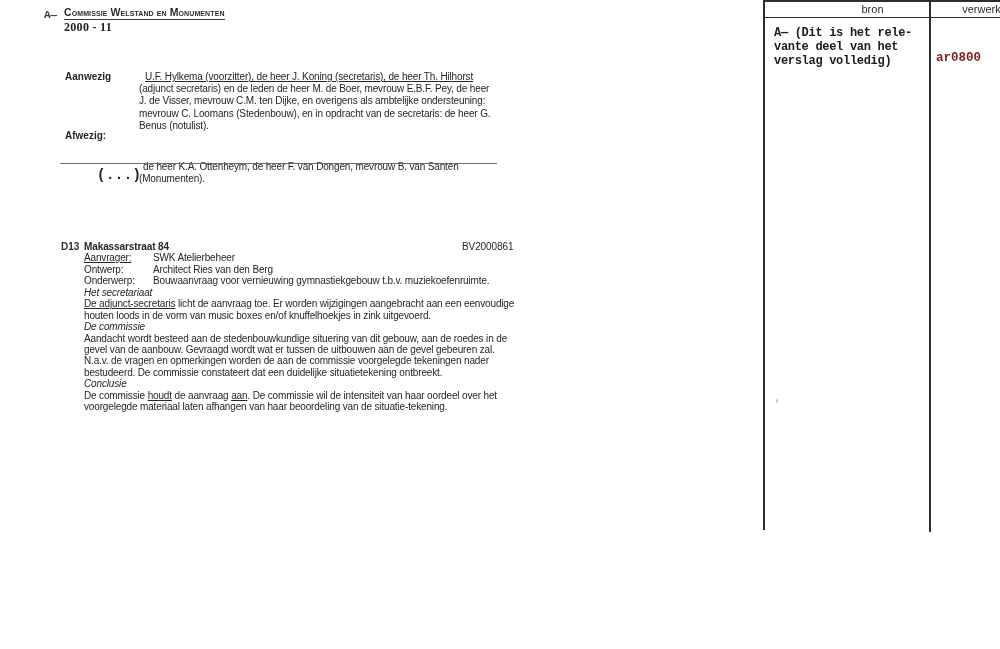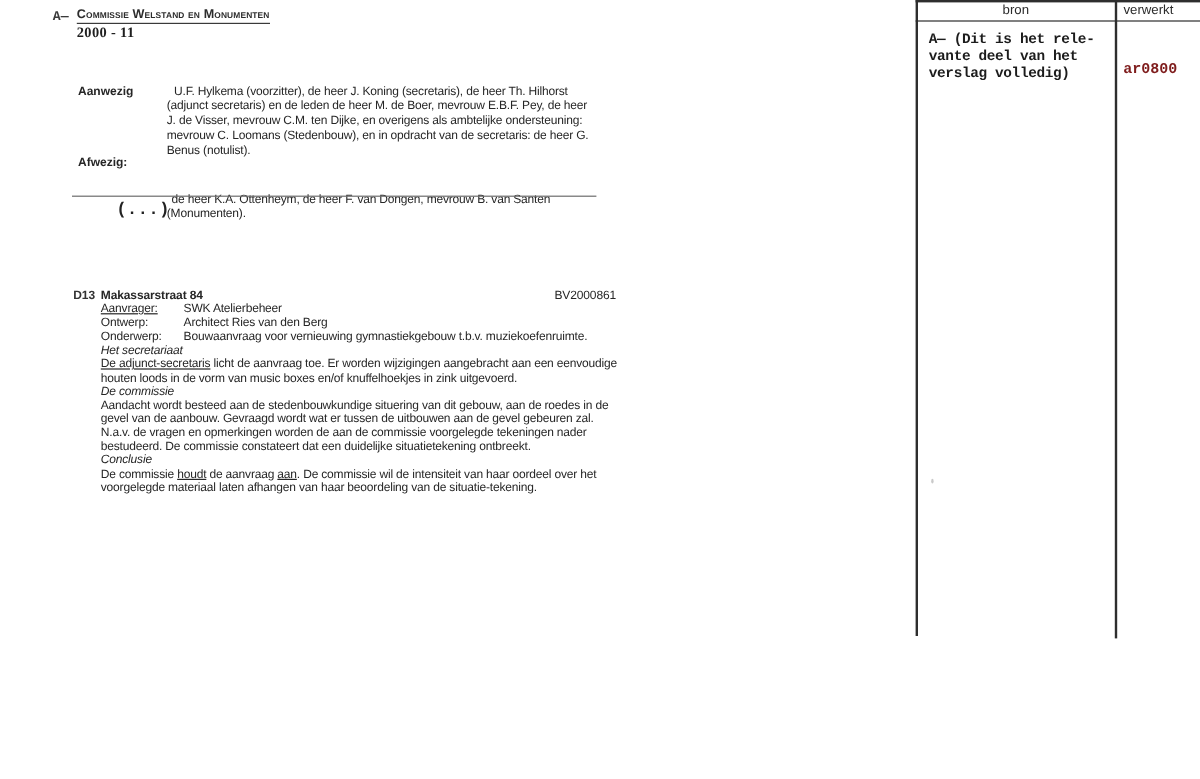--- a/index.html
+++ b/index.html
@@ -47,21 +47,21 @@
     letter-spacing: -0.15px;
   }
   .att-label { font-weight: bold; font-size: 10px; }
   .present-label { left: 65px; top: 71px; }
   .absent-label  { left: 65px; top: 130px; }
   .att-lines {
     font-size: 10px; line-height: 12.2px;
     letter-spacing: -0.15px;
   }
   .present-lines { left: 139px; top: 71px; }
-  .present-lines .line:first-child { text-indent: 6px; }
+  .present-lines .line:first-child { text-indent: 6px; text-decoration: underline; }
   .absent-lines  { left: 139px; top: 130px; }
   .absent-lines .line:first-child { text-indent: 4px; margin-top: 31px; }
 
   .separator {
     left: 60px; top: 163px;
     width: 437px; height: 1px;
     background: #6d6d6d;
   }
   .ellipsis-mark {
     left: 97px; top: 167px;
@@ -102,20 +102,21 @@
   .vline-left { left: 763px; top: 0; width: 1.5px; height: 530px; }
   .vline-mid  { left: 929px; top: 0; width: 2px;   height: 532px; }
   .hline { background: #2e2e2e; }
   .hline-top    { left: 763px; top: 0;    width: 237px; height: 1.8px; }
   .hline-header { left: 763px; top: 17px; width: 237px; height: 1.3px; }
   .col-header {
     top: 2.5px;
     font-size: 11px;
     text-align: center;
     color: #2b2b2b;
+    margin-left: 26px;
   }
   .col-header-bron     { left: 764px; width: 165px; }
   .col-header-verwerkt { left: 931px; width: 52px; }
   .annotation {
     left: 774px; top: 27px;
     font-family: "Liberation Mono", "DejaVu Sans Mono", monospace;
     font-size: 12px; font-weight: 600;
     line-height: 13.8px;
     color: #1c1c1c;
     letter-spacing: -0.3px;

